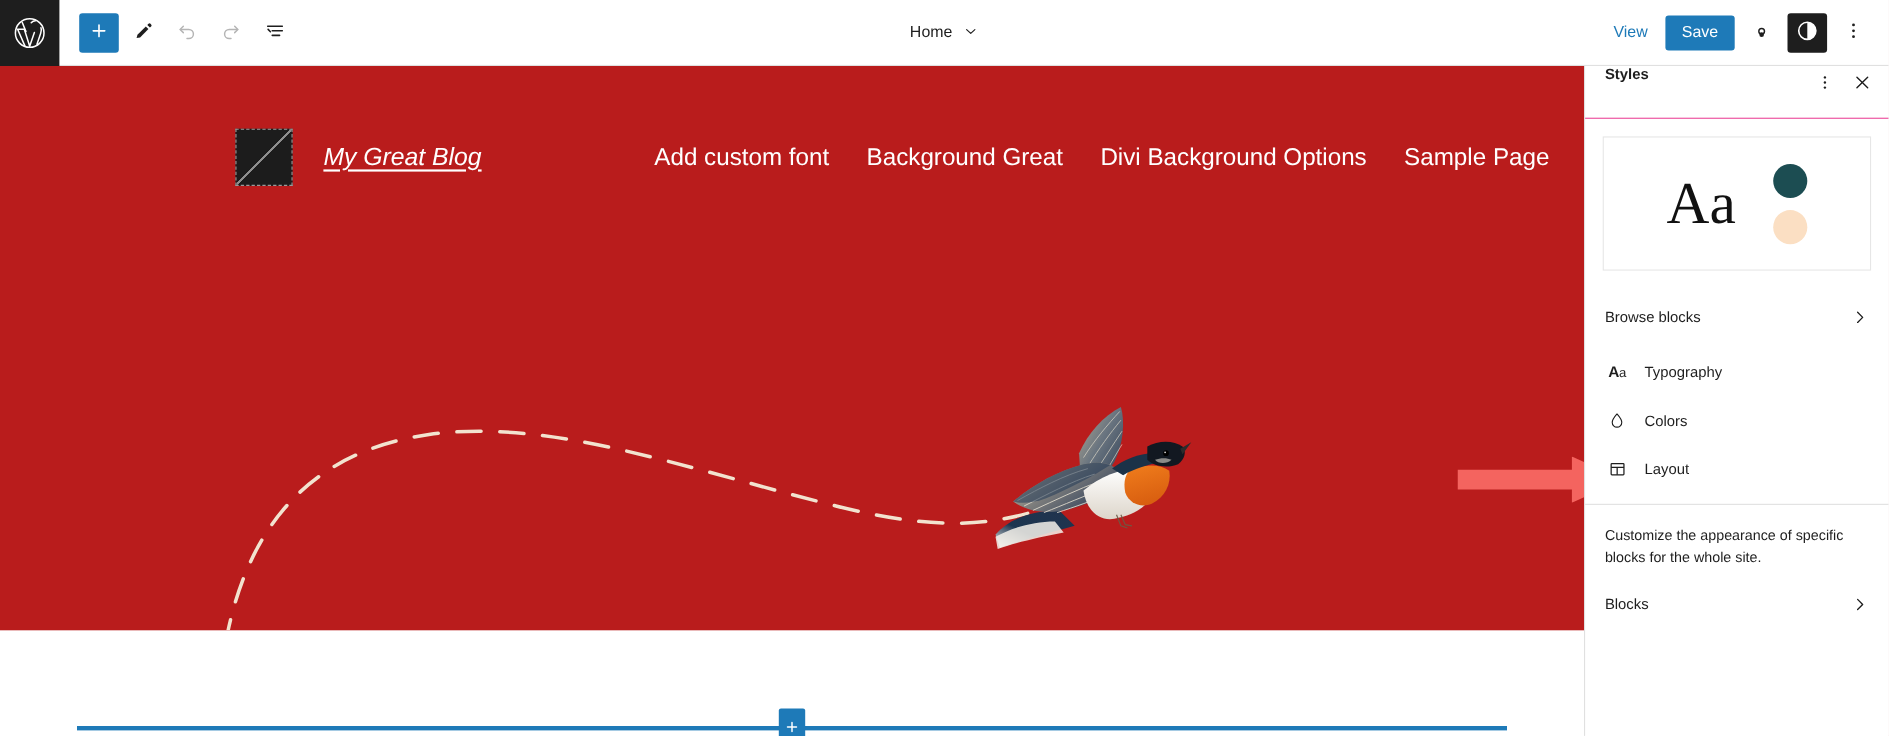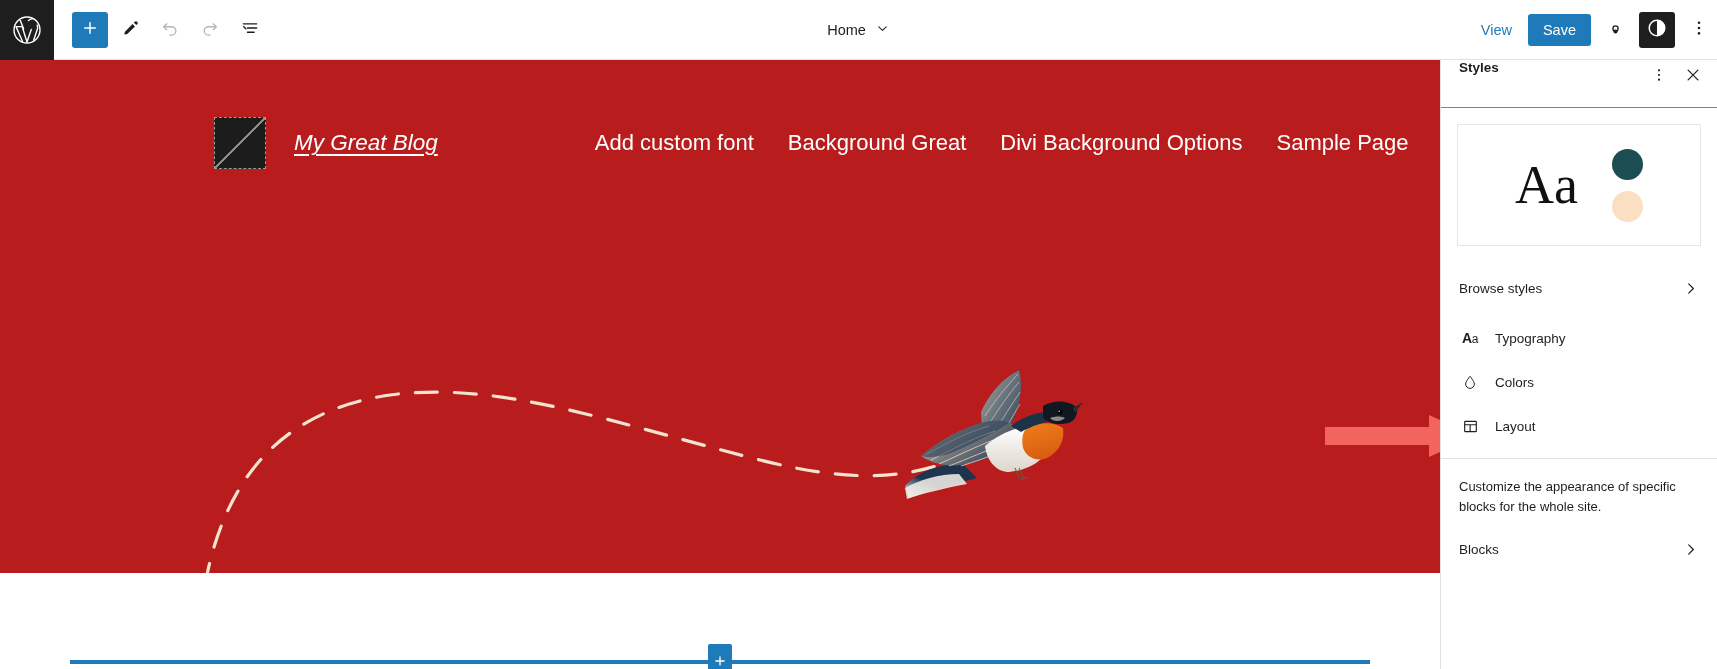--- a/index.html
+++ b/index.html
@@ -88,20 +88,21 @@
     cursor: pointer;
     padding: 6px 10px;
     border-radius: 2px;
   }
 
   .tb-right {
     margin-left: auto;
     display: flex;
     align-items: center;
     gap: 6px;
+    padding-right: 14px;
   }
   .view-link {
     font-size: 14.5px;
     color: #1e7ab8;
     cursor: pointer;
     padding: 6px 10px;
   }
   .save-btn {
     background: #1e7ab8;
     color: #fff;
@@ -609,21 +610,21 @@
           <div class="aa">Aa</div>
           <div class="sb-swatches">
             <div class="swatch" style="background:#1c4d52"></div>
             <div class="swatch" style="background:#fbdfc3"></div>
           </div>
         </div>
       </div>
 
       <div class="sb-section">
         <div class="sb-row">
-          <span>Browse styles</span>
+          <span>Browse blocks</span>
           <span class="chev">
             <svg width="17" height="17" viewBox="0 0 24 24" fill="none" stroke="currentColor" stroke-width="1.7" stroke-linecap="round" stroke-linejoin="round">
               <path d="M9.5 5.5 16 12l-6.5 6.5"></path>
             </svg>
           </span>
         </div>
       </div>
 
       <div class="sb-menu">
 

